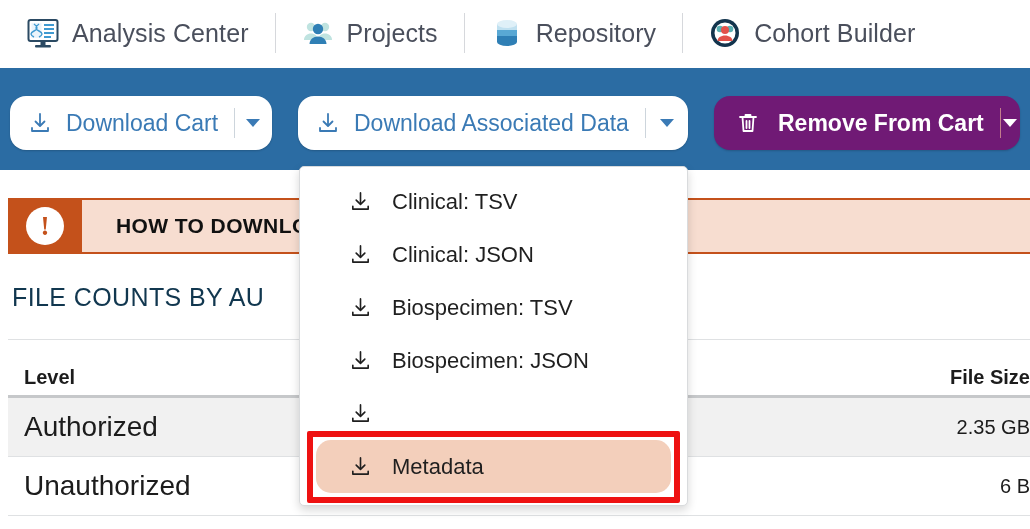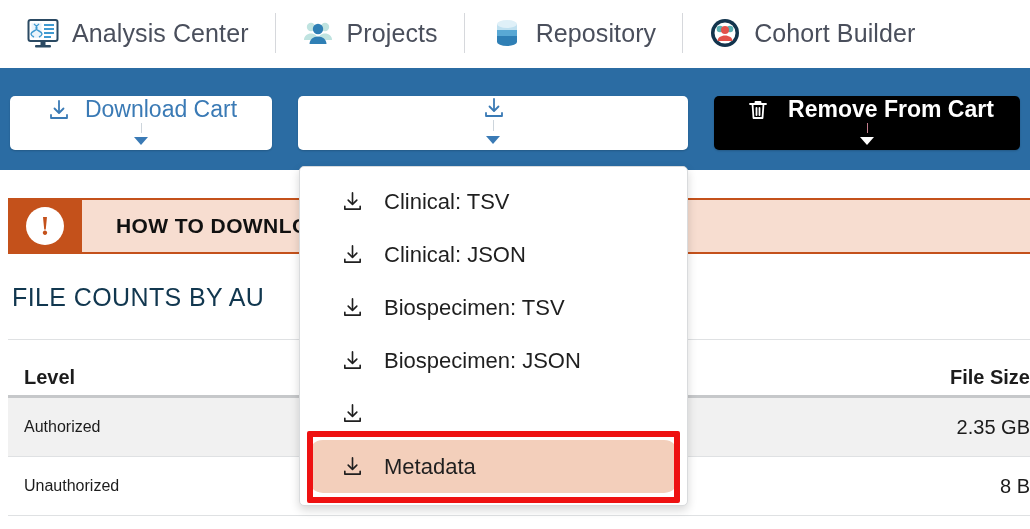--- a/index.html
+++ b/index.html
@@ -32,38 +32,37 @@
   .nav-icon { width:34px; height:34px; flex:0 0 34px; display:block; }
 
   
   .toolbar {
     position:absolute; left:0; top:68px; width:1030px; height:102px;
     background:#2b6ca3;
   }
   .btn {
     position:absolute; top:96px; height:54px;
     display:flex; align-items:center;
-    border-radius:5px; background:#ffffff;
+    border-radius:16px; background:#ffffff;
     box-shadow:0 1px 2px rgba(0,0,0,.18);
-    flex-direction:column;
   }
   .btn .btn-body {
     display:flex; align-items:center; gap:14px;
     padding:0 16px 0 18px; height:100%;
   }
   .btn .btn-label { font-size:23px; color:#3a7ab5; white-space:nowrap; }
   .btn .dl-icon { width:24px; height:24px; display:block; }
   .btn .divider { width:1px; height:30px; background:#cdd5dc; }
   .caret-wrap { display:flex; align-items:center; justify-content:center; width:44px; height:100%; }
   .caret { width:0;height:0;border-left:7px solid transparent;border-right:7px solid transparent;border-top:8px solid #3a7ab5; }
 
   #btn-download-cart { left:10px; width:262px; }
   #btn-download-assoc { left:298px; width:390px; }
 
-  #btn-remove { left:714px; width:306px; background:#000000; }
+  #btn-remove { left:714px; width:306px; background:#701a75; }
   #btn-remove .btn-label { color:#ffffff; font-weight:bold; font-size:23px; }
   #btn-remove .divider { background:#c27d8c; }
   #btn-remove .caret { border-top-color:#ffffff; }
   #btn-remove .btn-body { padding-left:22px; gap:18px; }
 
   
   .alert {
     position:absolute; left:8px; top:198px; width:1022px; height:56px;
     background:#f7ddd0;
     border-top:2px solid #c4511b; border-bottom:2px solid #c4511b;
@@ -88,30 +87,30 @@
   .section-title {
     position:absolute; left:12px; top:283px;
     font-size:25px; color:#11374f; letter-spacing:.4px;
   }
 
   
   .table { position:absolute; left:8px; top:339px; width:1022px; }
   .trow { display:flex; align-items:center; height:59px; border-bottom:1px solid #dfe1e3; }
   .trow.head { border-top:1px solid #dfe1e3; border-bottom:3px solid #c6c8ca; }
   .trow.alt { background:#f1f1f1; }
-  .cell-level { width:56%; padding-left:16px; font-size:16px; color:#1c1c1c; }
+  .cell-level { width:56%; padding-left:16px; font-size:28px; color:#1c1c1c; }
   .cell-size  { width:44%; text-align:right; font-size:20px; color:#1c1c1c; }
   .trow.head .cell-level, .trow.head .cell-size { font-weight:bold; font-size:20px;margin-top:20px; }
 
   
   .menu {
     position:absolute; left:299px; top:166px; width:389px; height:340px;
     background:#ffffff; border:1px solid #d9dbdd; border-radius:5px;
     box-shadow:0 4px 10px rgba(0,0,0,.16);
-    padding:8px 8px; overflow:hidden;
+    padding:8px 16px; overflow:hidden;
   }
   .menu-item {
     display:flex; align-items:center; gap:20px;
     height:53px; padding-left:33px;
     font-size:22px; color:#1f1f1f; white-space:nowrap;
   }
   .menu-item .dl-icon { width:23px; height:23px; flex:0 0 23px; display:block; }
   .menu-item.active { background:#f3cfbb;border-radius:15px; }
 
   
@@ -209,20 +208,21 @@
 
   <div class="btn" id="btn-download-assoc">
     <div class="btn-body">
       <span class="dl-icon">
         <svg viewBox="0 0 24 24" width="24" height="24" fill="none" stroke="#3a7ab5" stroke-width="1.8" stroke-linecap="round" stroke-linejoin="round">
           <path d="M12 3v11"></path>
             <path d="M7.5 10.5 12 15l4.5-4.5"></path>
             <path d="M4 17v3h16v-3"></path>
         </svg>
       </span>
+      <span class="btn-label">Download Associated Data</span>
     </div>
     <div class="divider"></div>
     <div class="caret-wrap">
       <span class="caret"></span>
     </div>
   </div>
 
   <div class="btn" id="btn-remove">
     <div class="btn-body">
       <span class="dl-icon">
@@ -254,21 +254,21 @@
     <div class="trow head">
       <div class="cell-level">Level</div>
       <div class="cell-size">File Size</div>
     </div>
     <div class="trow alt">
       <div class="cell-level">Authorized</div>
       <div class="cell-size">2.35 GB</div>
     </div>
     <div class="trow">
       <div class="cell-level">Unauthorized</div>
-      <div class="cell-size">8 B</div>
+      <div class="cell-size">6 B</div>
     </div>
   </div>
 
   <div class="menu">
 
     <div class="menu-item">
       <span class="dl-icon">
         <svg viewBox="0 0 24 24" width="23" height="23" fill="none" stroke="#1f1f1f" stroke-width="1.7" stroke-linecap="round" stroke-linejoin="round">
           <path d="M12 3v11"></path>
             <path d="M7.5 10.5 12 15l4.5-4.5"></path>

